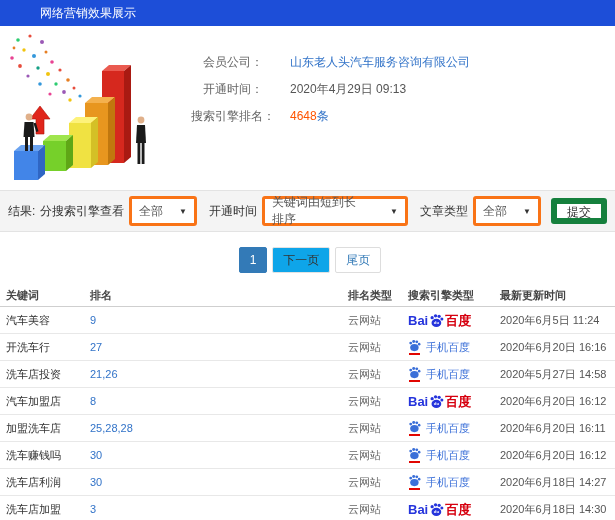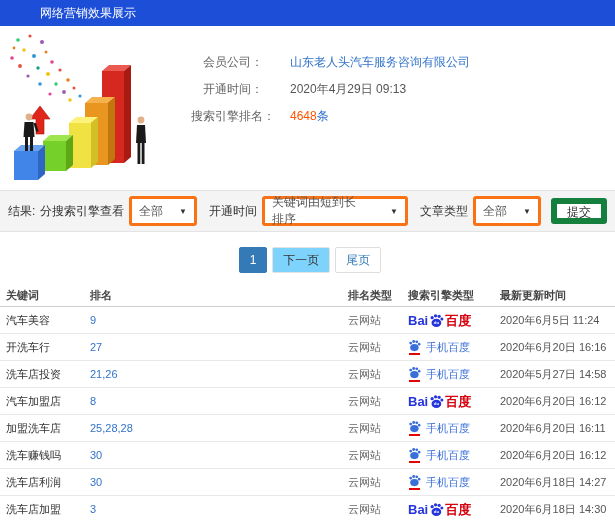--- a/index.html
+++ b/index.html
@@ -37,21 +37,21 @@
   .submit-btn{margin-left:10px;height:26px;padding:0 10px;background:#fff;
     border:6px solid #15803d;border-radius:3px;font-size:12px;color:#333;cursor:pointer;
     font-family:inherit;}
   
   .pagination{display:flex;justify-content:center;align-items:center;
     margin-top:15px;margin-bottom:11px;}
   .page{height:24px;line-height:24px;padding:0 10px;font-size:12px;
     border:1px solid #ddd;background:#fff;color:#337ab7;margin-left:5px;
     border-radius:2px;cursor:pointer;}
   .page.active{background:#337ab7;color:#fff;border-color:#337ab7;}
-  .page.next{background:#7dd3fc;color:#333;border-color:#e2e2e2;}
+  .page.next{background:#0ea5e9;color:#333;border-color:#e2e2e2;}
   
   .table{width:615px;}
   .thead{display:flex;height:22px;line-height:22px;border-bottom:1px solid #cfcfcf;
     font-weight:bold;color:#444;font-size:11px;}
   .tr{display:flex;height:26px;line-height:26px;border-bottom:1px solid #e8e8e8;
     font-size:11px;align-items:center;}
   .c1{width:84px;padding-left:6px;flex:none;}
   .c2{width:250px;flex:none;}
   .c3{width:52px;padding-left:8px;flex:none;}
   .c4{width:84px;padding-left:8px;flex:none;display:flex;align-items:center;}

